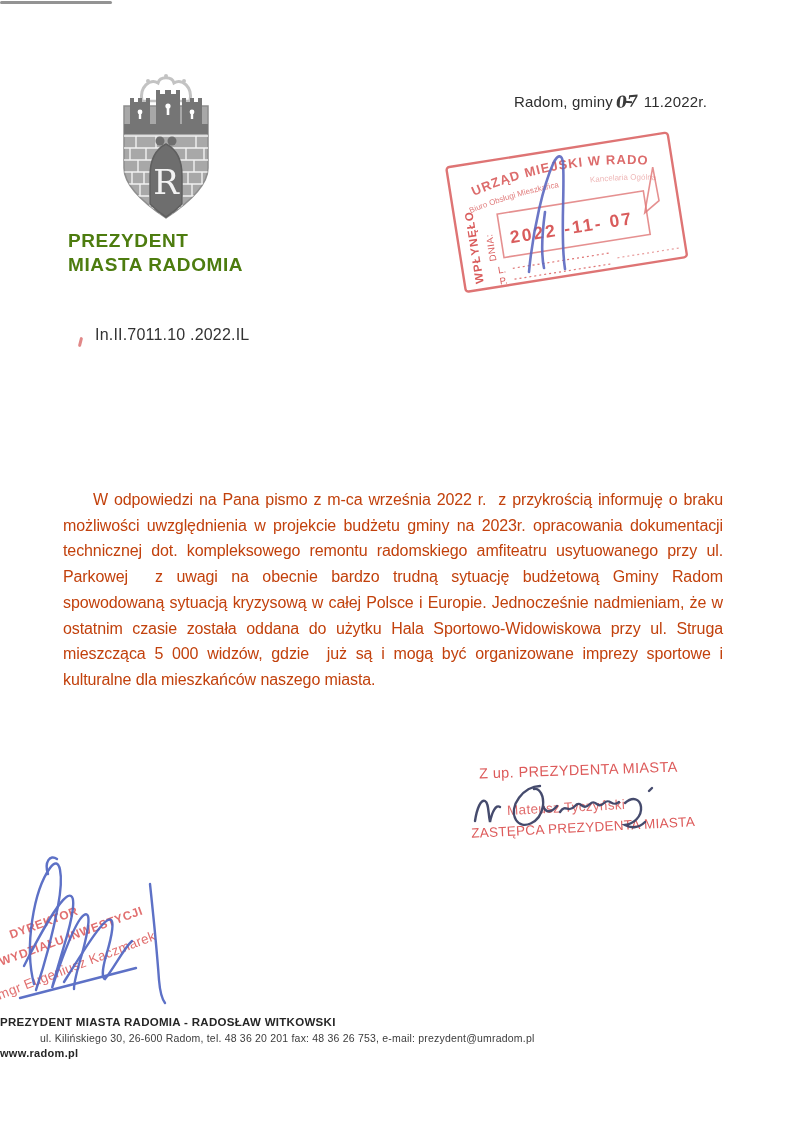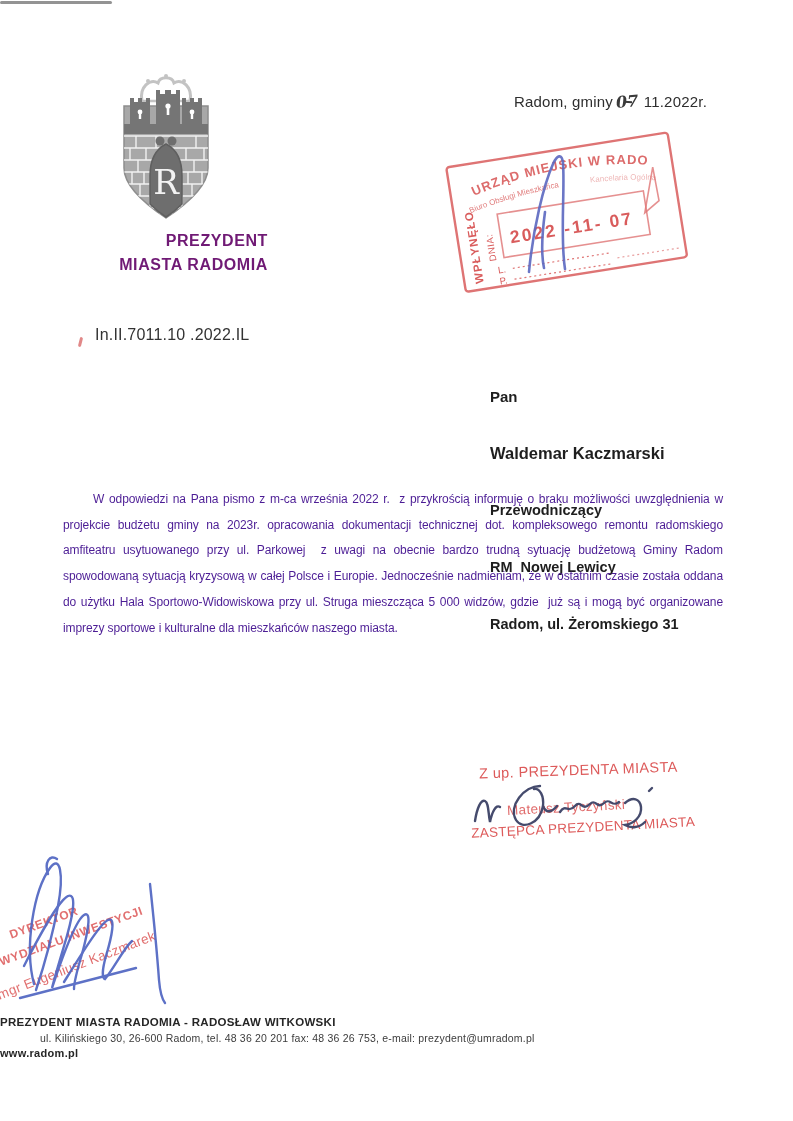--- a/index.html
+++ b/index.html
@@ -4,22 +4,22 @@
 <style>
   html,body{margin:0;padding:0;}
   body{background:#ffffff;font-family:"Liberation Sans",sans-serif;}
   .page{position:relative;width:793px;height:1121px;background:#ffffff;overflow:hidden;}
 
   
   .scan-line{position:absolute;left:0;top:1px;width:112px;height:3px;background:#6f6f6f;opacity:.75;border-radius:2px;}
 
   
   .emblem{position:absolute;left:110px;top:72px;width:112px;height:152px;}
-  .org-name{position:absolute;left:68px;top:229px;width:200px;text-align:right;color:#701a75;
-            font-weight:700;font-size:16px;letter-spacing:.6px;line-height:24px;}
+  .org-name{position:absolute;left:68px;top:229px;width:200px;text-align:left;color:#4d7c0f;
+            font-weight:700;font-size:19px;letter-spacing:.6px;line-height:24px;}
 
   
   .dateline{position:absolute;top:92px;right:86px;font-size:15px;color:#2e2e2e;letter-spacing:.2px;}
   .day-hand{display:inline-block;font-family:"DejaVu Serif",serif;font-style:italic;font-weight:700;
             color:#3a3a3a;transform:rotate(-5deg);margin:0 5px 0 3px;position:relative;font-size:16px;}
   .day-hand .crossbar{position:absolute;left:8px;top:9px;width:8px;height:1.6px;background:#3a3a3a;transform:rotate(8deg);}
 
   
   .stamp-wrap{position:absolute;left:452px;top:141px;width:232px;height:146px;transform:rotate(-9deg);}
   .stamp-wrap svg{overflow:visible;}
@@ -28,22 +28,22 @@
   .red-tick{position:absolute;left:79px;top:337px;width:3px;height:10px;background:#d96a6a;border-radius:2px;transform:rotate(14deg);opacity:.8;}
   .reference{position:absolute;left:95px;top:326px;font-size:16px;color:#333333;letter-spacing:.2px;}
 
   
   .recipient{position:absolute;left:490px;top:350px;color:#1e1e1e;font-weight:700;white-space:pre-wrap;}
   .recipient .r-line{line-height:21px;font-size:14.5px;}
   .recipient .r-line.salutation{font-size:15px;}
   .recipient .r-line.name{font-size:16.5px;}
 
   
-  .body-par{position:absolute;left:63px;top:487px;width:660px;font-size:12px;line-height:25.7px;
-            color:#4c1d95;text-align:justify;text-indent:30px;white-space:pre-wrap;letter-spacing:-.1px;}
+  .body-par{position:absolute;left:63px;top:487px;width:660px;font-size:16px;line-height:25.7px;
+            color:#c2410c;text-align:justify;text-indent:30px;white-space:pre-wrap;letter-spacing:-.1px;}
 
   
   .sig-onbehalf{position:absolute;left:479px;top:762px;font-size:14.5px;color:#dd5b5b;transform:rotate(-2deg);letter-spacing:.4px;}
   .sig-name{position:absolute;left:507px;top:800px;font-size:13.5px;color:#dd5b5b;transform:rotate(-3deg);opacity:.9;letter-spacing:.3px;}
   .sig-title{position:absolute;left:471px;top:820px;font-size:13.5px;color:#dd5b5b;transform:rotate(-3deg);letter-spacing:.3px;}
 
   
   .dir-line{position:absolute;color:rgba(221,91,91,.88);font-weight:700;transform-origin:0 50%;white-space:nowrap;}
   .dir-line1{left:10px;top:928px;font-size:12px;transform:rotate(-20deg);letter-spacing:.6px;}
   .dir-line2{left:0px;top:955px;font-size:12px;transform:rotate(-20deg);letter-spacing:.6px;}
@@ -170,27 +170,20 @@
         <text x="55" y="93" font-size="17.5" font-weight="700" letter-spacing="2.2">2022 -11- 07</text>
         <text x="38" y="121" font-size="9.5">L.</text>
         <text x="38" y="132" font-size="9.5">P.</text>
       </g>
     </svg>
   </div>
 
   <div class="red-tick"></div>
   <div class="reference">In.II.7011.10 .2022.IL</div>
 
-  <div class="recipient">
-    <div class="r-line salutation">Pan</div>
-    <div class="r-line name">Waldemar Kaczmarski</div>
-    <div class="r-line">Przewodniczący</div>
-    <div class="r-line">RM  Nowej Lewicy</div>
-    <div class="r-line">Radom, ul. Żeromskiego 31</div>
-  </div>
 
   <div class="body-par">W odpowiedzi na Pana pismo z m-ca września 2022 r.  z przykrością informuję o braku możliwości uwzględnienia w projekcie budżetu gminy na 2023r. opracowania dokumentacji technicznej dot. kompleksowego remontu radomskiego amfiteatru usytuowanego przy ul. Parkowej  z uwagi na obecnie bardzo trudną sytuację budżetową Gminy Radom spowodowaną sytuacją kryzysową w całej Polsce i Europie. Jednocześnie nadmieniam, że w ostatnim czasie została oddana do użytku Hala Sportowo-Widowiskowa przy ul. Struga mieszcząca 5 000 widzów, gdzie  już są i mogą być organizowane imprezy sportowe i kulturalne dla mieszkańców naszego miasta.</div>
 
   <div class="sig-onbehalf">Z up. PREZYDENTA MIASTA</div>
   <div class="sig-name">Mateusz Tyczyński</div>
   <div class="sig-title">ZASTĘPCA PREZYDENTA MIASTA</div>
 
   <div class="dir-line dir-line1">DYREKTOR</div>
   <div class="dir-line dir-line2">WYDZIAŁU INWESTYCJI</div>
   <div class="dir-line dir-line3">mgr Eugeniusz Kaczmarek</div>

